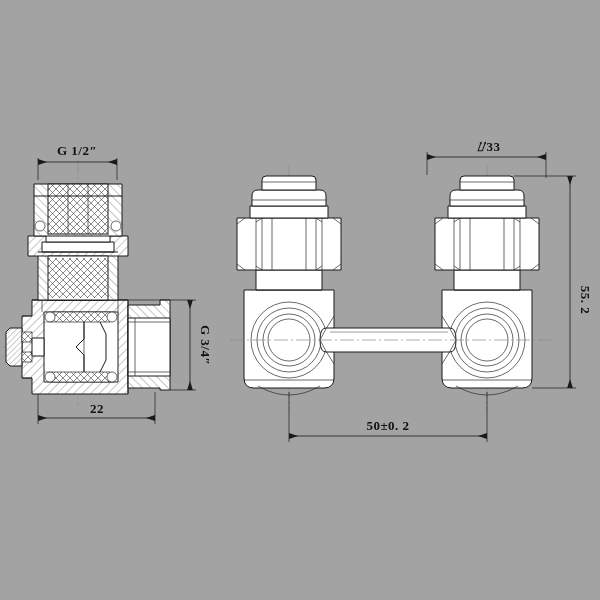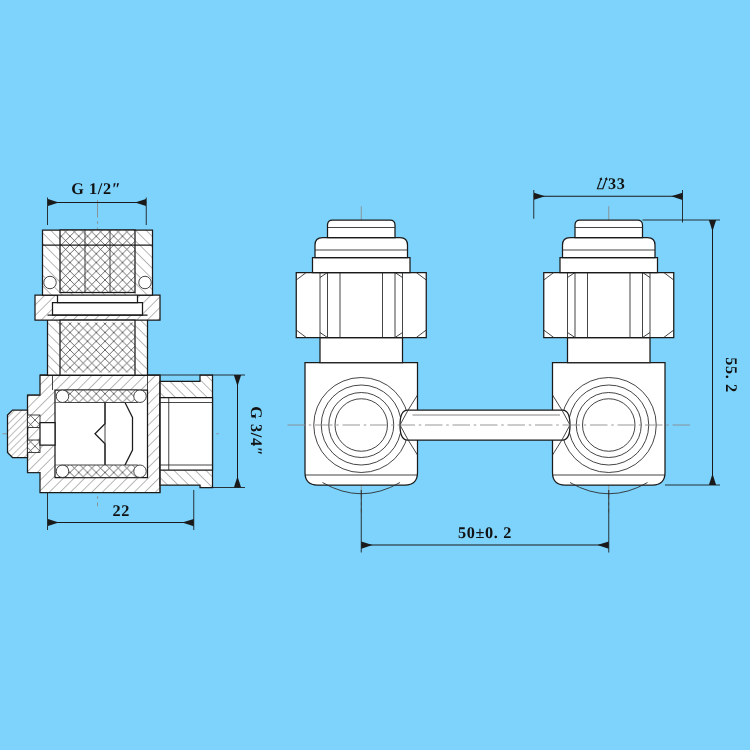--- a/index.html
+++ b/index.html
@@ -4,21 +4,21 @@
 <style>
   html, body {
     margin: 0;
     padding: 0;
     background: #ffffff;
   }
   #page {
     position: relative;
     width: 600px;
     height: 600px;
-    background: #7dd3fc;
+    background: #a3a3a3;
     overflow: hidden;
     font-family: "Liberation Serif", serif;
   }
   svg#drawing {
     position: absolute;
     left: 0;
     top: 0;
     width: 600px;
     height: 600px;
     display: block;

